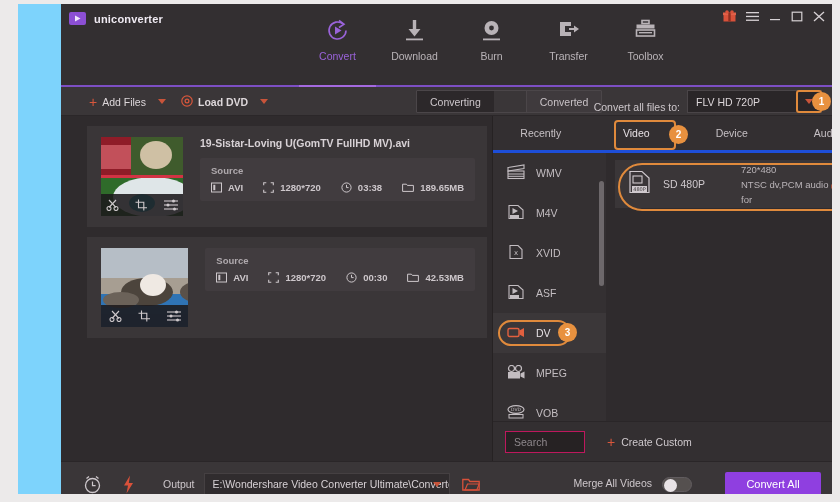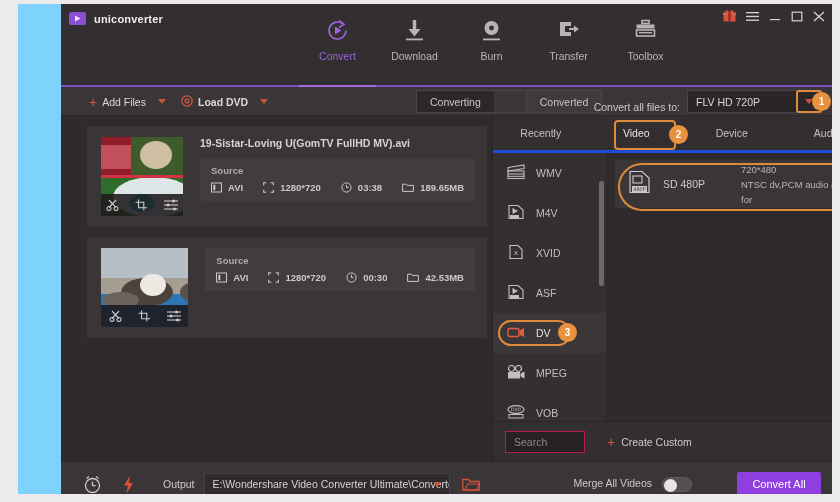--- a/index.html
+++ b/index.html
@@ -291,21 +291,21 @@
     width: 30px; height: 15px; border-radius: 8px;
     background: #55504f; border: 1px solid #615c5f;
     position: relative; cursor: pointer;
   }
   .toggle .knob {
     position: absolute; left: 1px; top: 1px;
     width: 13px; height: 13px; border-radius: 50%; background: #e8e3e6;
   }
   .convertall {
     position: absolute; right: 11px;
-    width: 84px; height: 25px; border-radius: 2px;
+    width: 96px; height: 25px; border-radius: 2px;
     background: #8f3fe0; color: #fff;
     font-size: 11px;
     display: flex; align-items: center; justify-content: center;
     cursor: pointer;
   }
 </style>
 </head>
 <body>
 
 <div class="app">

